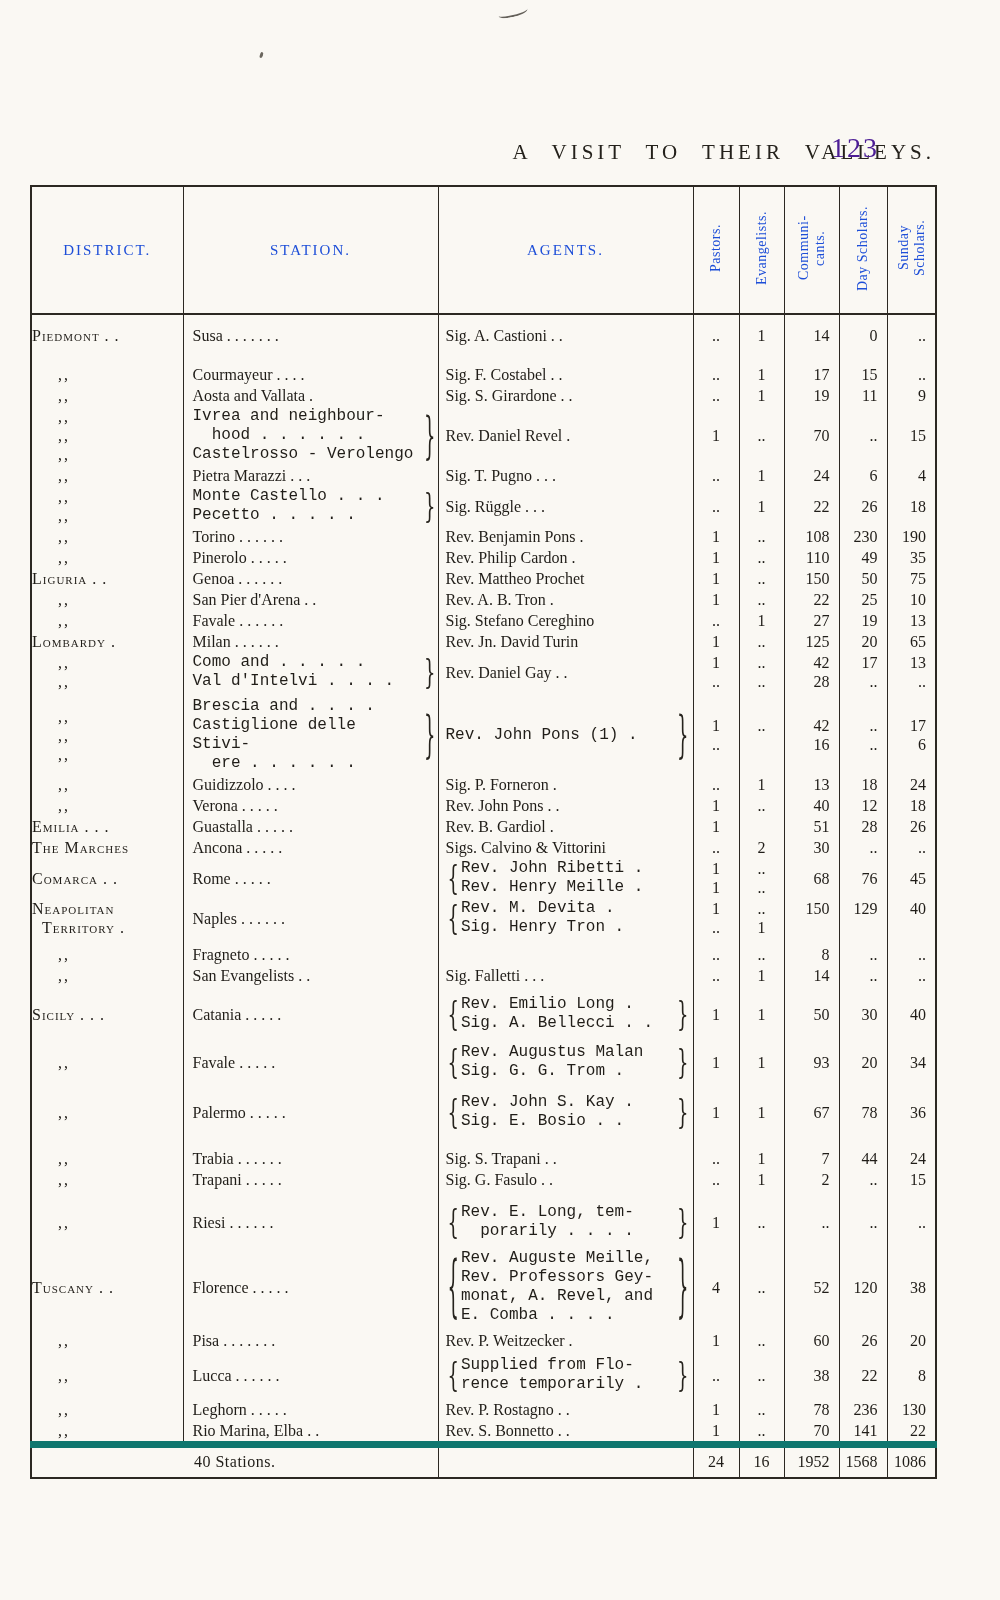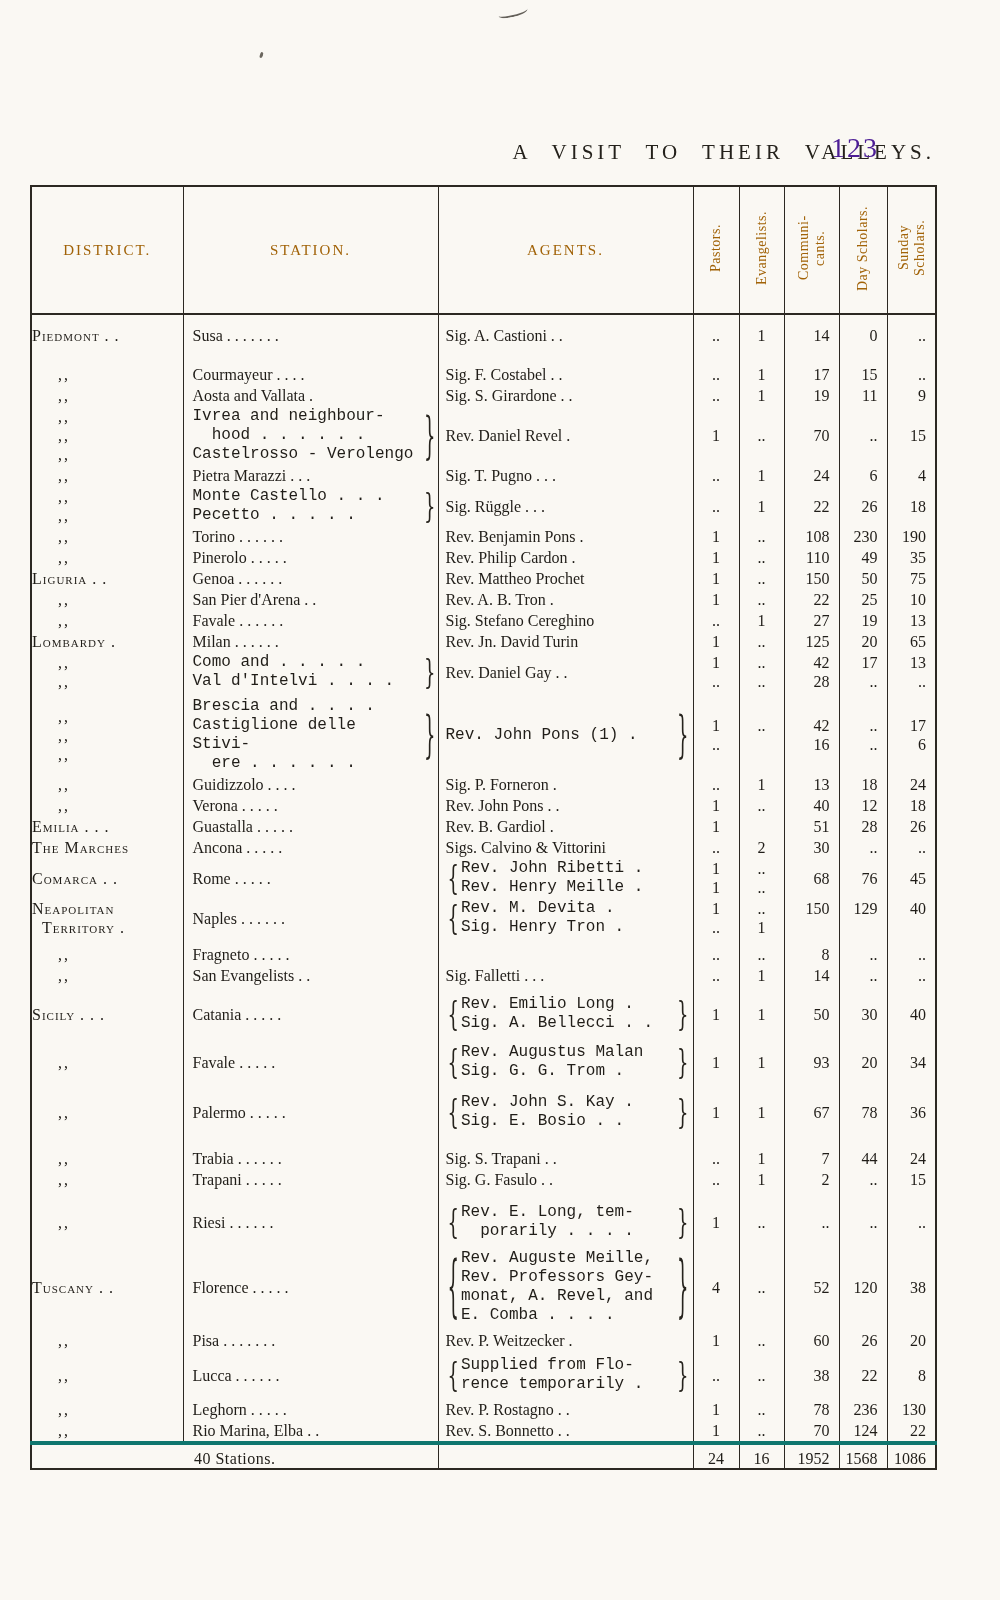--- a/index.html
+++ b/index.html
@@ -34,21 +34,21 @@
   .stations-table {
     position:absolute; top:185px; left:30px; width:905px;
     border-collapse:collapse; table-layout:fixed;
     border:2px solid #2c2822; font-size:16px;
   }
   .stations-table th + th,
   .stations-table td + td { border-left:1px solid #2c2822; }
   thead th {
     height:128px; border-bottom:2px solid #2c2822;
     font-weight:normal; vertical-align:middle; text-align:center;
-    font-size:15px; letter-spacing:2px; color:#a16207;
+    font-size:15px; letter-spacing:2px; color:#1d4ed8;
   }
   thead th.h-num { vertical-align:bottom; padding-bottom:6px; letter-spacing:.5px; }
   .vhead {
     writing-mode:vertical-rl; transform:rotate(180deg);
     display:inline-block; height:110px;
     white-space:pre-line; line-height:1.12; font-size:14px; letter-spacing:.5px;
   }
   tbody td {
     vertical-align:middle;
     padding-top:calc(1px + var(--gap,0px)); padding-bottom:1px;
@@ -63,22 +63,22 @@
   .c-center  { text-align:center; }
   .c-right   { text-align:right; padding-right:9px; }
   .group { display:flex; align-items:center; }
   .group-lines { flex:1 1 auto;font-family:Liberation Mono, monospace; }
   .brace {
     display:inline-block; transform-origin:50% 50%;
     font-size:18px; line-height:1; padding:0 2px; color:#26231d;
     font-family:"DejaVu Serif",serif;
   }
   tfoot td {
-    border-top:4px solid #0f766e;
-    padding-top:5px; font-size:16px;
+    border-top:7px solid #0f766e;
+    padding-top:5px; padding-bottom:6px; font-size:16px;
   }
   .t-stations { text-align:center; letter-spacing:.5px; }
 </style>
 </head>
 <body>
 
 <div class="page">
 
   <div class="artifact-swoosh"></div>
   <div class="artifact-speck"></div>
@@ -1076,21 +1076,21 @@
           <td class="c-num c-center">
             <div class="line">1</div>
           </td>
           <td class="c-num c-center">
             <div class="line">..</div>
           </td>
           <td class="c-num c-right">
             <div class="line">70</div>
           </td>
           <td class="c-num c-right">
-            <div class="line">124</div>
+            <div class="line">141</div>
           </td>
           <td class="c-num c-right">
             <div class="line">22</div>
           </td>
         </tr>
       </tbody>
     <tfoot>
       <tr class="totals-row">
         <td class="t-stations" colspan="2">40 Stations.</td>
         <td class="t-agents"></td>

